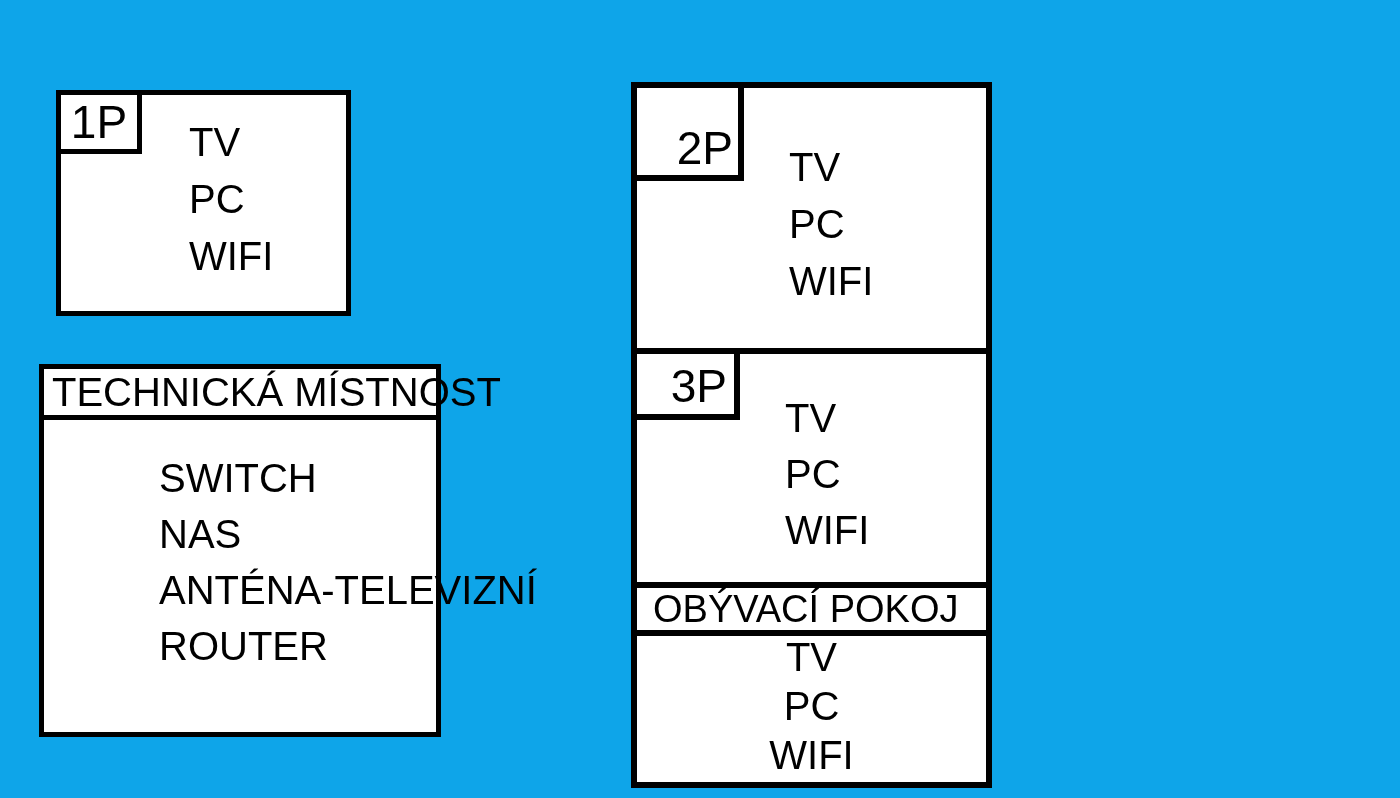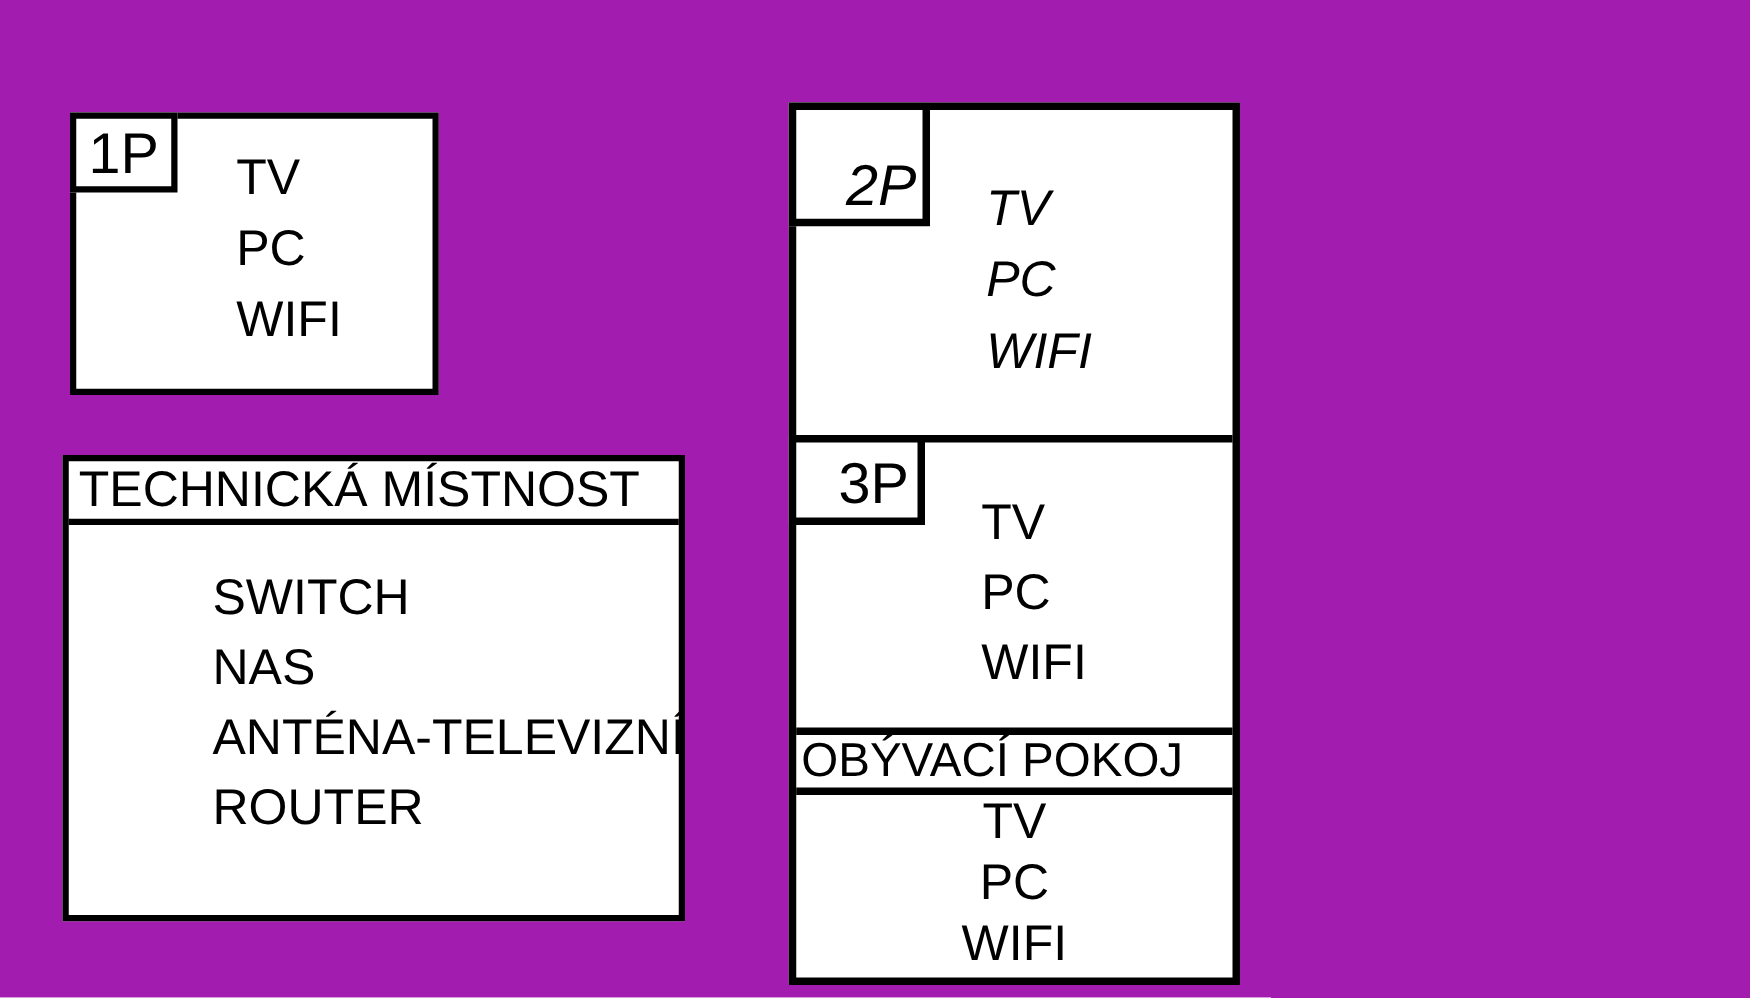--- a/index.html
+++ b/index.html
@@ -6,21 +6,21 @@
   html, body { background: #ffffff; }
   body {
     font-family: "Liberation Sans", sans-serif;
     color: #000000;
     -webkit-font-smoothing: antialiased;
   }
   .canvas {
     position: relative;
     width: 1400px;
     height: 798px;
-    background: #a21caf;
+    background: #0ea5e9;
     overflow: hidden;
   }
   .box {
     position: absolute;
     background: #ffffff;
     border: 5px solid #000000;
   }
   .tab {
     position: absolute;
     background: #ffffff;
@@ -36,53 +36,53 @@
     position: absolute;
     font-size: 40px;
     line-height: 57px;
     white-space: nowrap;
   }
   
   .room-1p { left: 56px; top: 90px; width: 295px; height: 226px; }
   .room-1p .tab { width: 86px; height: 64px; }
   .room-1p .items { left: 128px; top: 19px; }
   
-  .tech-room { left: 50px; top: 364px; width: 498px; height: 373px; }
+  .tech-room { left: 39px; top: 364px; width: 402px; height: 373px; }
   .tech-header {
     height: 51px;
     border-bottom: 5px solid #000000;
     display: flex;
     align-items: center;
     padding-left: 8px;
     font-size: 40px;
     white-space: nowrap;
   }
   .tech-room .items { left: 115px; top: 81px; line-height: 56px; }
   
   .column {
     left: 631px; top: 82px; width: 361px; height: 706px;
     border-width: 6px;
     display: flex;
     flex-direction: column;
   }
   .section { position: relative; }
-  .sec-2p { height: 260px; font-style: italic; }
+  .sec-2p { height: 260px; }
   .sec-2p .tab { left: -6px; top: -6px; width: 113px; height: 99px; border-width: 6px;
                  align-items: flex-end; justify-content: flex-end; padding: 0 5px 0 0; }
   .sec-2p .items { left: 152px; top: 51px; }
   .sec-3p { height: 234px; border-top: 6px solid #000000; }
   .sec-3p .tab { left: -6px; top: -6px; width: 109px; height: 72px; border-width: 6px;
                  align-items: flex-end; justify-content: flex-end; padding: 12px 7px 1px 0; }
   .sec-3p .items { left: 148px; top: 36px; line-height: 56px; }
   .living-header {
     height: 48px;
     border-top: 6px solid #000000;
     display: flex;
     align-items: center;
-    padding-left: 4px;
+    padding-left: 16px;
     font-size: 38px;
     white-space: nowrap;
   }
   .living-body { flex: 1; border-top: 6px solid #000000; position: relative; }
   .living-body .items {
     left: 0; top: -3px; width: 100%;
     text-align: center;
     line-height: 49px;
   }
 </style>

